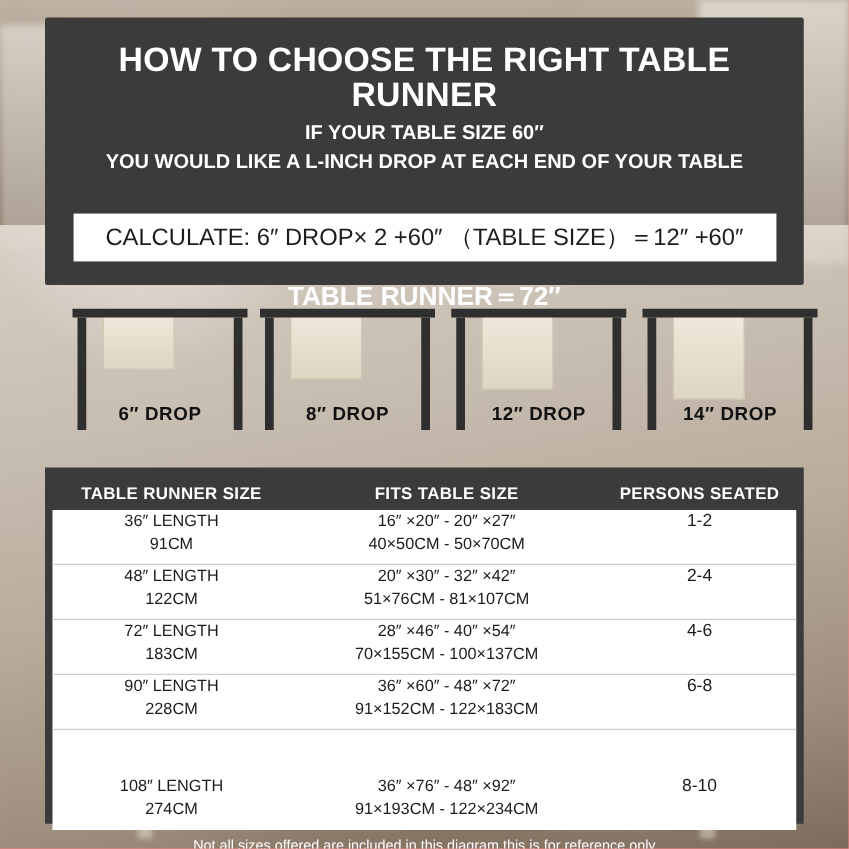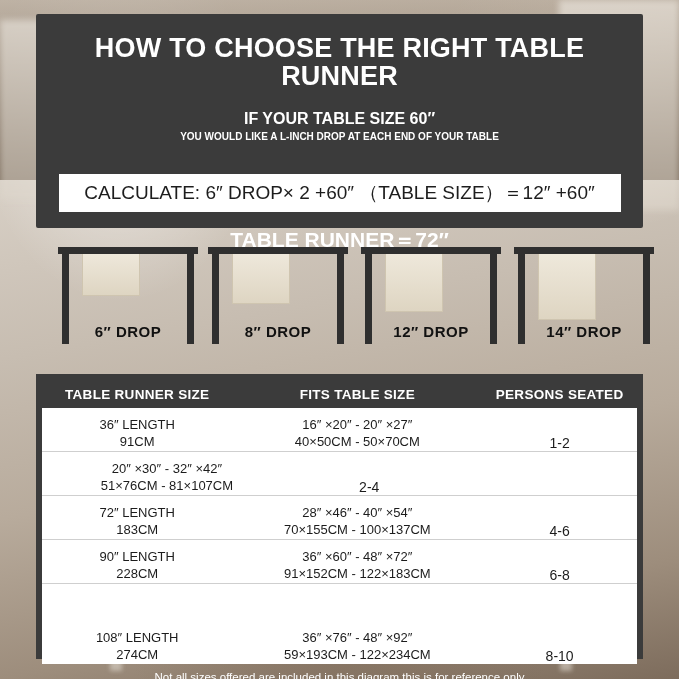--- a/index.html
+++ b/index.html
@@ -44,27 +44,27 @@
     text-align: center;
   }
   #top-panel h1 {
     margin: 10px 0 0 0;
     font-size: 27px;
     font-weight: bold;
     letter-spacing: .2px;
     line-height: 1.05;
   }
   .sub1 {
-    margin-top: 16px;
+    margin-top: 4px;
     font-size: 16px;
     font-weight: bold;
     line-height: 1.45;
   }
   .sub2 {
-    font-size: 10px;
+    font-size: 16px;
     font-weight: bold;
     line-height: 1.45;
   }
   .calc-box {
     margin: 30px auto 0 auto;
     width: 562px;
     background: #ffffff;
     color: #1d1d1d;
     border: 1px solid #ffffff;
     padding: 5px 6px;
@@ -129,21 +129,21 @@
   .chart-head .c1 { width: 42%; text-align: center; }
   .chart-head .c2 { width: 26%; text-align: center; }
   .chart-body {
     background: #ffffff;
     color: #1c1c1c;
   }
   .row {
     display: flex;
     border-bottom: 1px solid #cfcfcf;
     height: 44px;
-    align-items: flex-end;
+    align-items: flex-start;
   }
   .row:last-of-type { border-bottom: none; margin-top: 36px; }
   .row .c0 { width: 32%; text-align: center; font-size: 13px; line-height: 1.35; }
   .row .c1 { width: 42%; text-align: center; font-size: 13px; line-height: 1.35; }
   .row .c2 { width: 26%; text-align: center; font-size: 14px; }
   .row .c0 .l2, .row .c1 .l2 { display: block; }
   .note {
     color: #ffffff;
     font-size: 11.5px;
     text-align: center;
@@ -226,20 +226,24 @@
           <span class="l2">91CM</span>
         </div>
         <div class="c1">
           <span>16″ ×20″ -  20″ ×27″</span>
           <span class="l2">40×50CM  -  50×70CM</span>
         </div>
         <div class="c2">1-2</div>
       </div>
 
       <div class="row">
+        <div class="c0">
+          <span>48″ LENGTH</span>
+          <span class="l2">122CM</span>
+        </div>
         <div class="c1">
           <span>20″ ×30″ -  32″ ×42″</span>
           <span class="l2">51×76CM  -  81×107CM</span>
         </div>
         <div class="c2">2-4</div>
       </div>
 
       <div class="row">
         <div class="c0">
           <span>72″ LENGTH</span>
@@ -264,21 +268,21 @@
         <div class="c2">6-8</div>
       </div>
 
       <div class="row">
         <div class="c0">
           <span>108″ LENGTH</span>
           <span class="l2">274CM</span>
         </div>
         <div class="c1">
           <span>36″ ×76″ -  48″ ×92″</span>
-          <span class="l2">59×193CM  -  122×234CM</span>
+          <span class="l2">91×193CM  -  122×234CM</span>
         </div>
         <div class="c2">8-10</div>
       </div>
 
     </div>
 
     <div class="note">Not all sizes offered are included in this diagram,this is for reference only</div>
   </div>
 
 </div>

